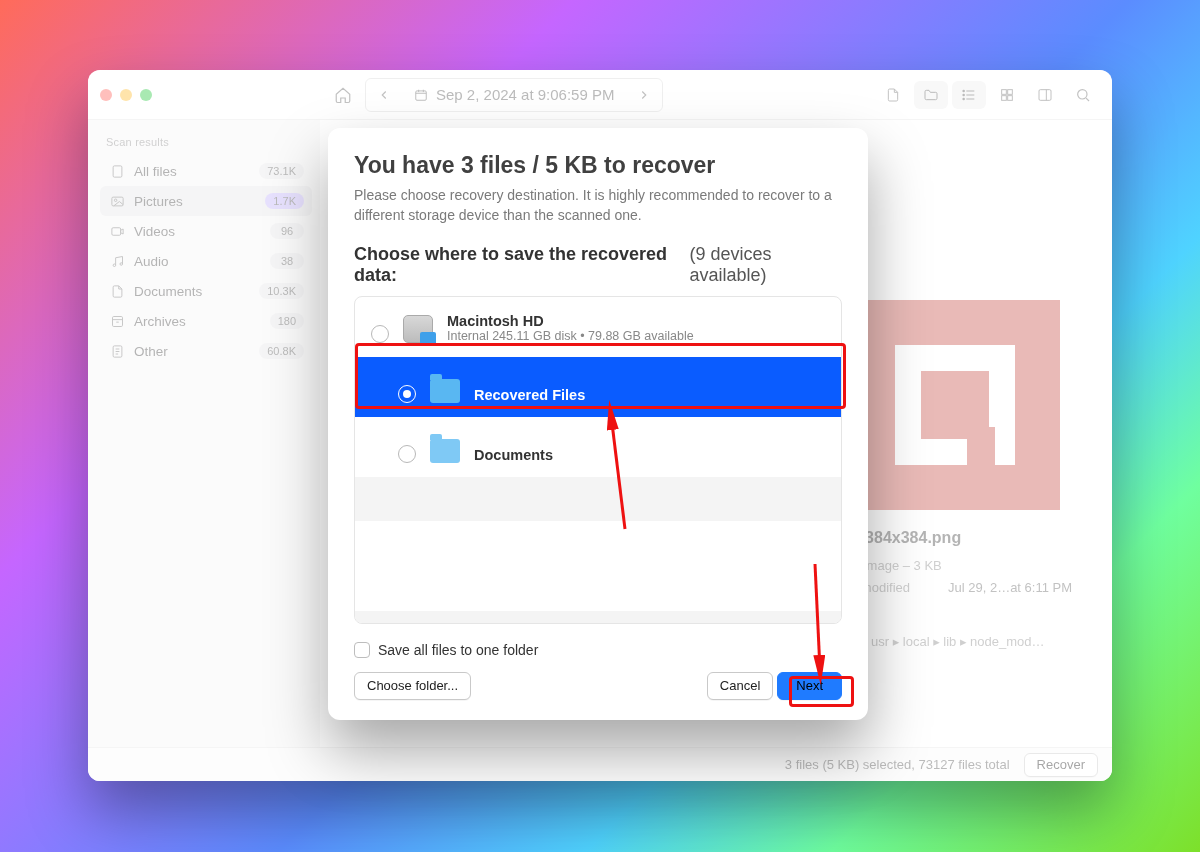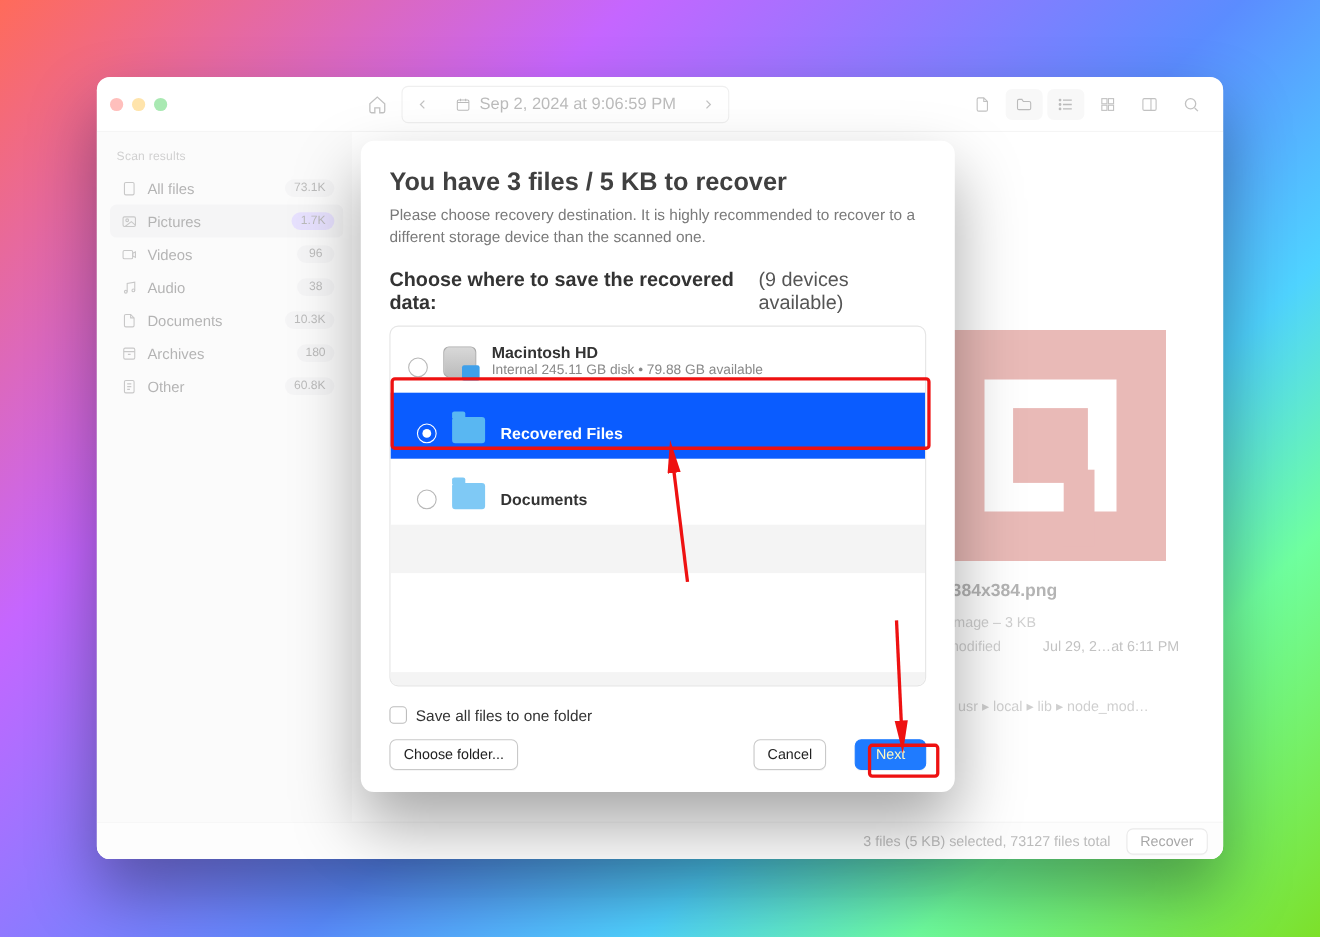--- a/index.html
+++ b/index.html
@@ -43,40 +43,40 @@
   .btn{height:24px;padding:0 12px;border:1px solid #c9c9c9;border-radius:6px;background:#fff;font-size:13px;color:#222;box-shadow:0 1px 0 rgba(0,0,0,.04)}
   
   .modal{position:absolute;left:328px;top:128px;width:540px;background:#fff;border-radius:12px;box-shadow:0 30px 60px rgba(0,0,0,.35);padding:24px 26px 20px;z-index:5;font-size:14px;color:#333}
   .modal h1{font-size:23px;font-weight:700;margin-bottom:6px;color:#404040}
   .modal .desc{font-size:14px;color:#7a7a7a;line-height:1.45;margin-bottom:18px}
   .row-head{display:flex;justify-content:space-between;font-size:18px;margin-bottom:10px}
   .row-head .l{font-weight:600}
   .row-head .r{color:#555}
   .dest-box{border:1px solid #e5e5e5;border-radius:8px;overflow:hidden}
   .dest{display:flex;align-items:flex-end;gap:14px;padding:14px 16px;min-height:60px}
-  .dest.sub{padding-left:24px}
+  .dest.sub{padding-left:43px}
   .dest.selected{background:#0a5cff;color:#fff}
   .radio{width:18px;height:18px;border:1.5px solid #b8b8b8;border-radius:50%;flex:0 0 18px;display:flex;align-items:center;justify-content:center;background:#fff}
   .dest.selected .radio{border-color:#fff;background:#0a5cff}
   .dest.selected .radio::after{content:"";width:8px;height:8px;border-radius:50%;background:#fff}
   .dest .name{font-weight:600;font-size:14.5px}
   .dest .meta{font-size:12.5px;color:#888}
   .folder-ico{width:30px;height:24px;background:#59b7f2;border-radius:3px;position:relative;flex:0 0 30px}
   .folder-ico::before{content:"";position:absolute;left:0;top:-5px;width:12px;height:6px;background:#59b7f2;border-radius:2px 2px 0 0}
   .folder-ico.light{background:#7fc9f5}
   .folder-ico.light::before{background:#7fc9f5}
   .hdd-ico{width:30px;height:28px;flex:0 0 30px;background:linear-gradient(#d8d8d8,#bcbcbc);border-radius:5px;position:relative;border:1px solid #aaa}
   .hdd-ico::after{content:"";position:absolute;right:-4px;bottom:-4px;width:16px;height:14px;background:#3fa0ea;border-radius:2px}
   .blank-row{height:44px;background:#f4f4f4}
   .spacer{height:90px}
   .check-row{display:flex;align-items:center;gap:8px;margin:18px 0 14px;color:#333;font-size:14px}
   .checkbox{width:16px;height:16px;border:1.5px solid #bdbdbd;border-radius:4px;background:#fff}
-  .modal-actions{display:flex;align-items:center;gap:26px}
+  .modal-actions{display:flex;align-items:center;gap:4px}
   .modal-actions .push{margin-left:auto}
-  .btn.primary{background:#1f7bff;border-color:#1f7bff;color:#fef9c3;font-weight:500;padding:0 18px;height:28px}
+  .btn.primary{background:#1f7bff;border-color:#1f7bff;color:#000000;font-weight:500;padding:0 18px;height:28px}
   .btn.plain{height:28px}
   .hl{position:absolute;border:3px solid #e11;border-radius:4px;pointer-events:none;z-index:6}
   .arrow{position:absolute;z-index:6;pointer-events:none}
   .arrow svg{overflow:visible}
 </style>
 </head>
 <body>
 
 <div class="window">
 

